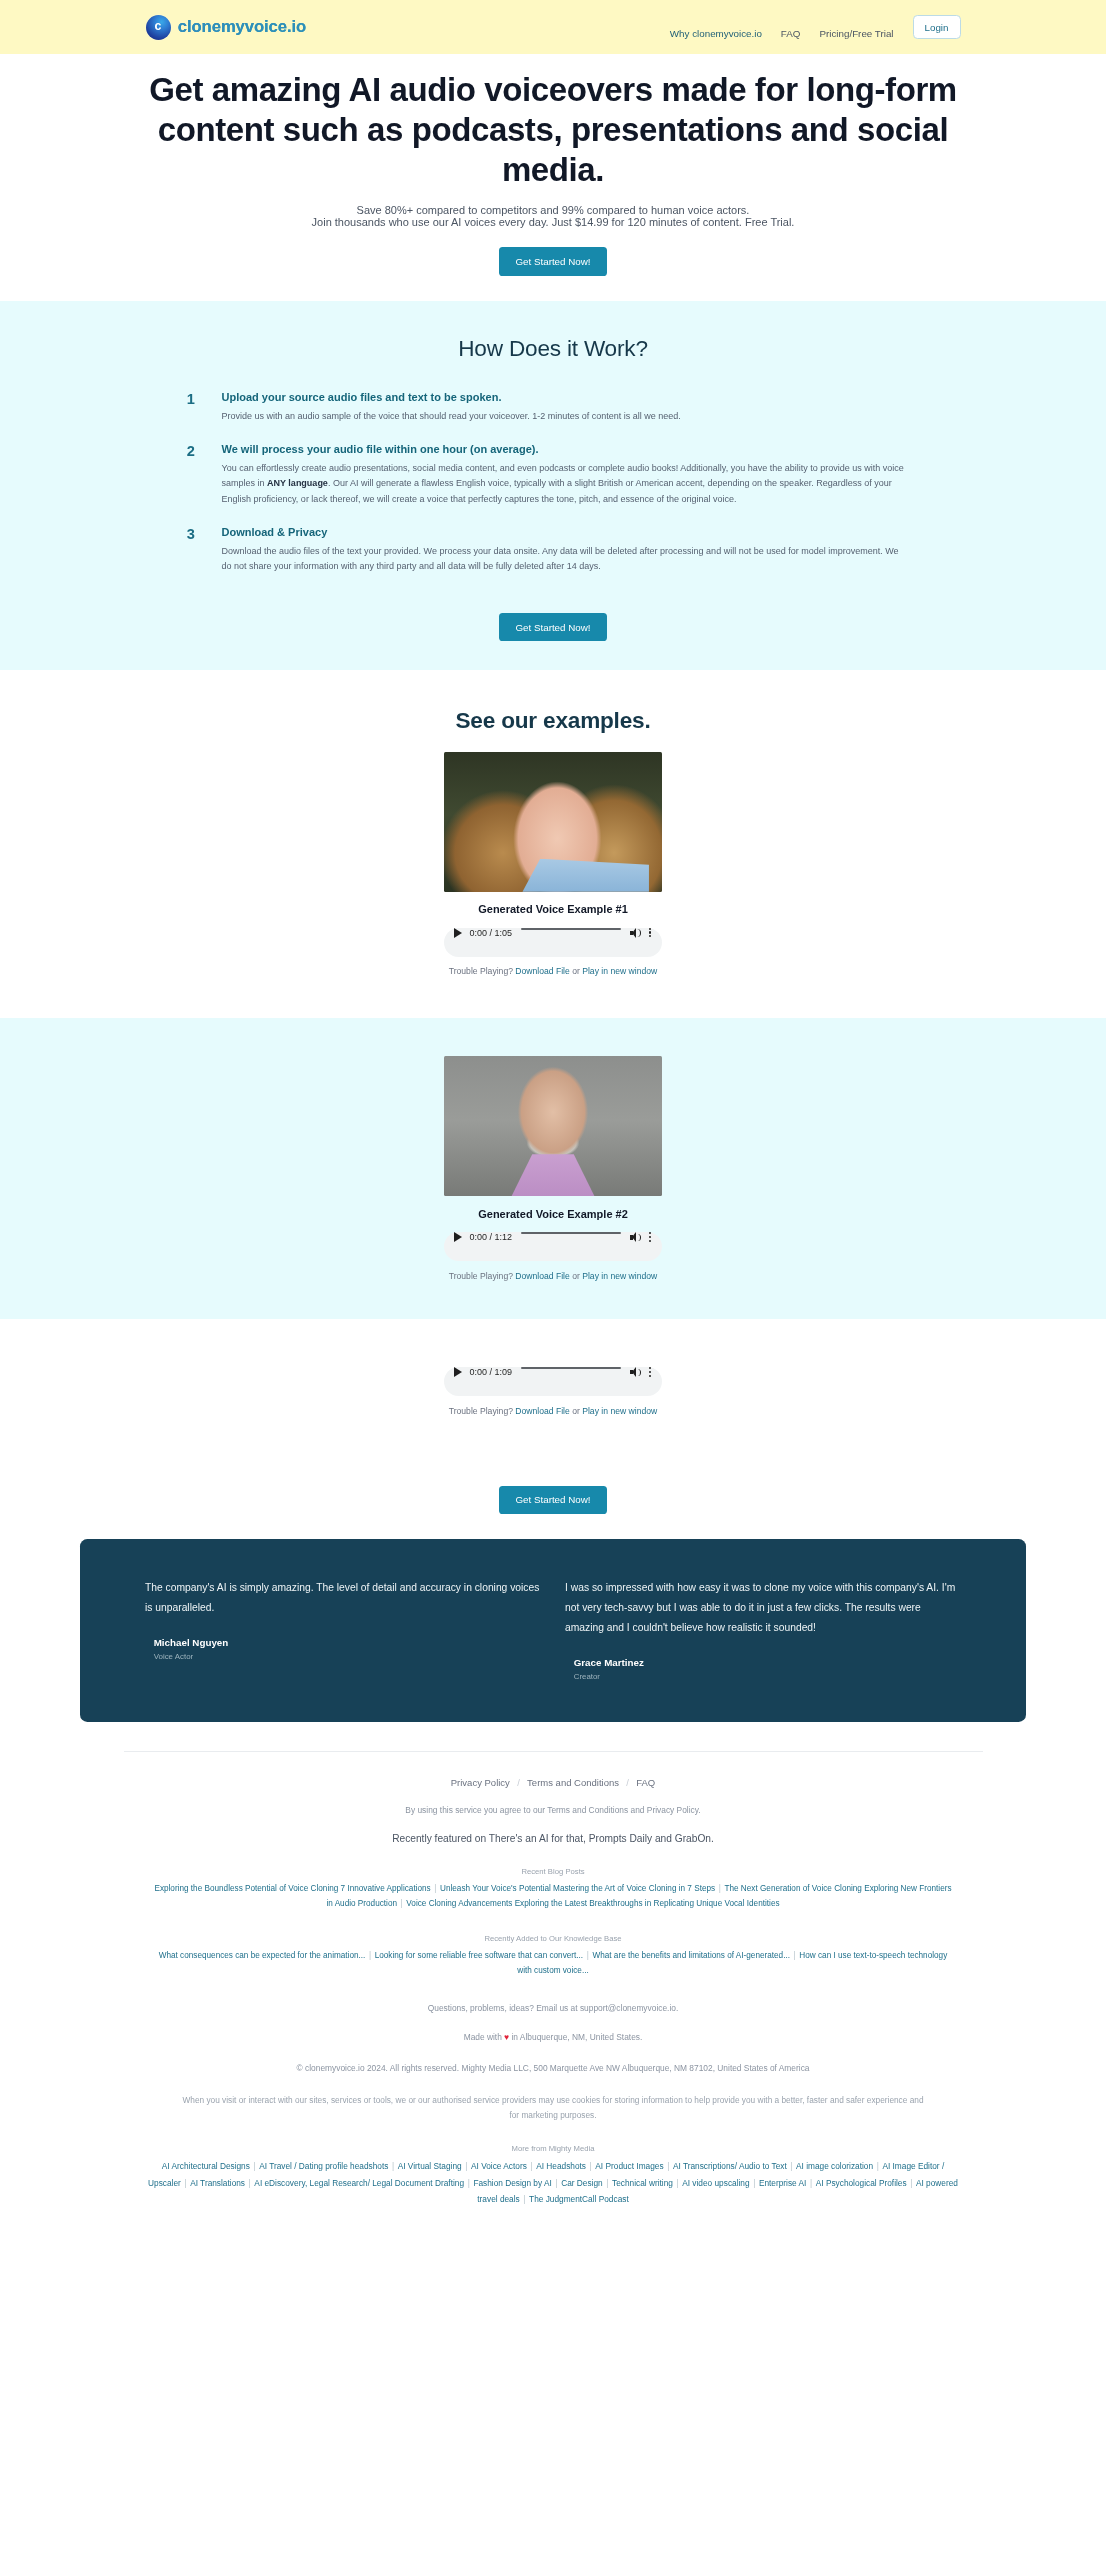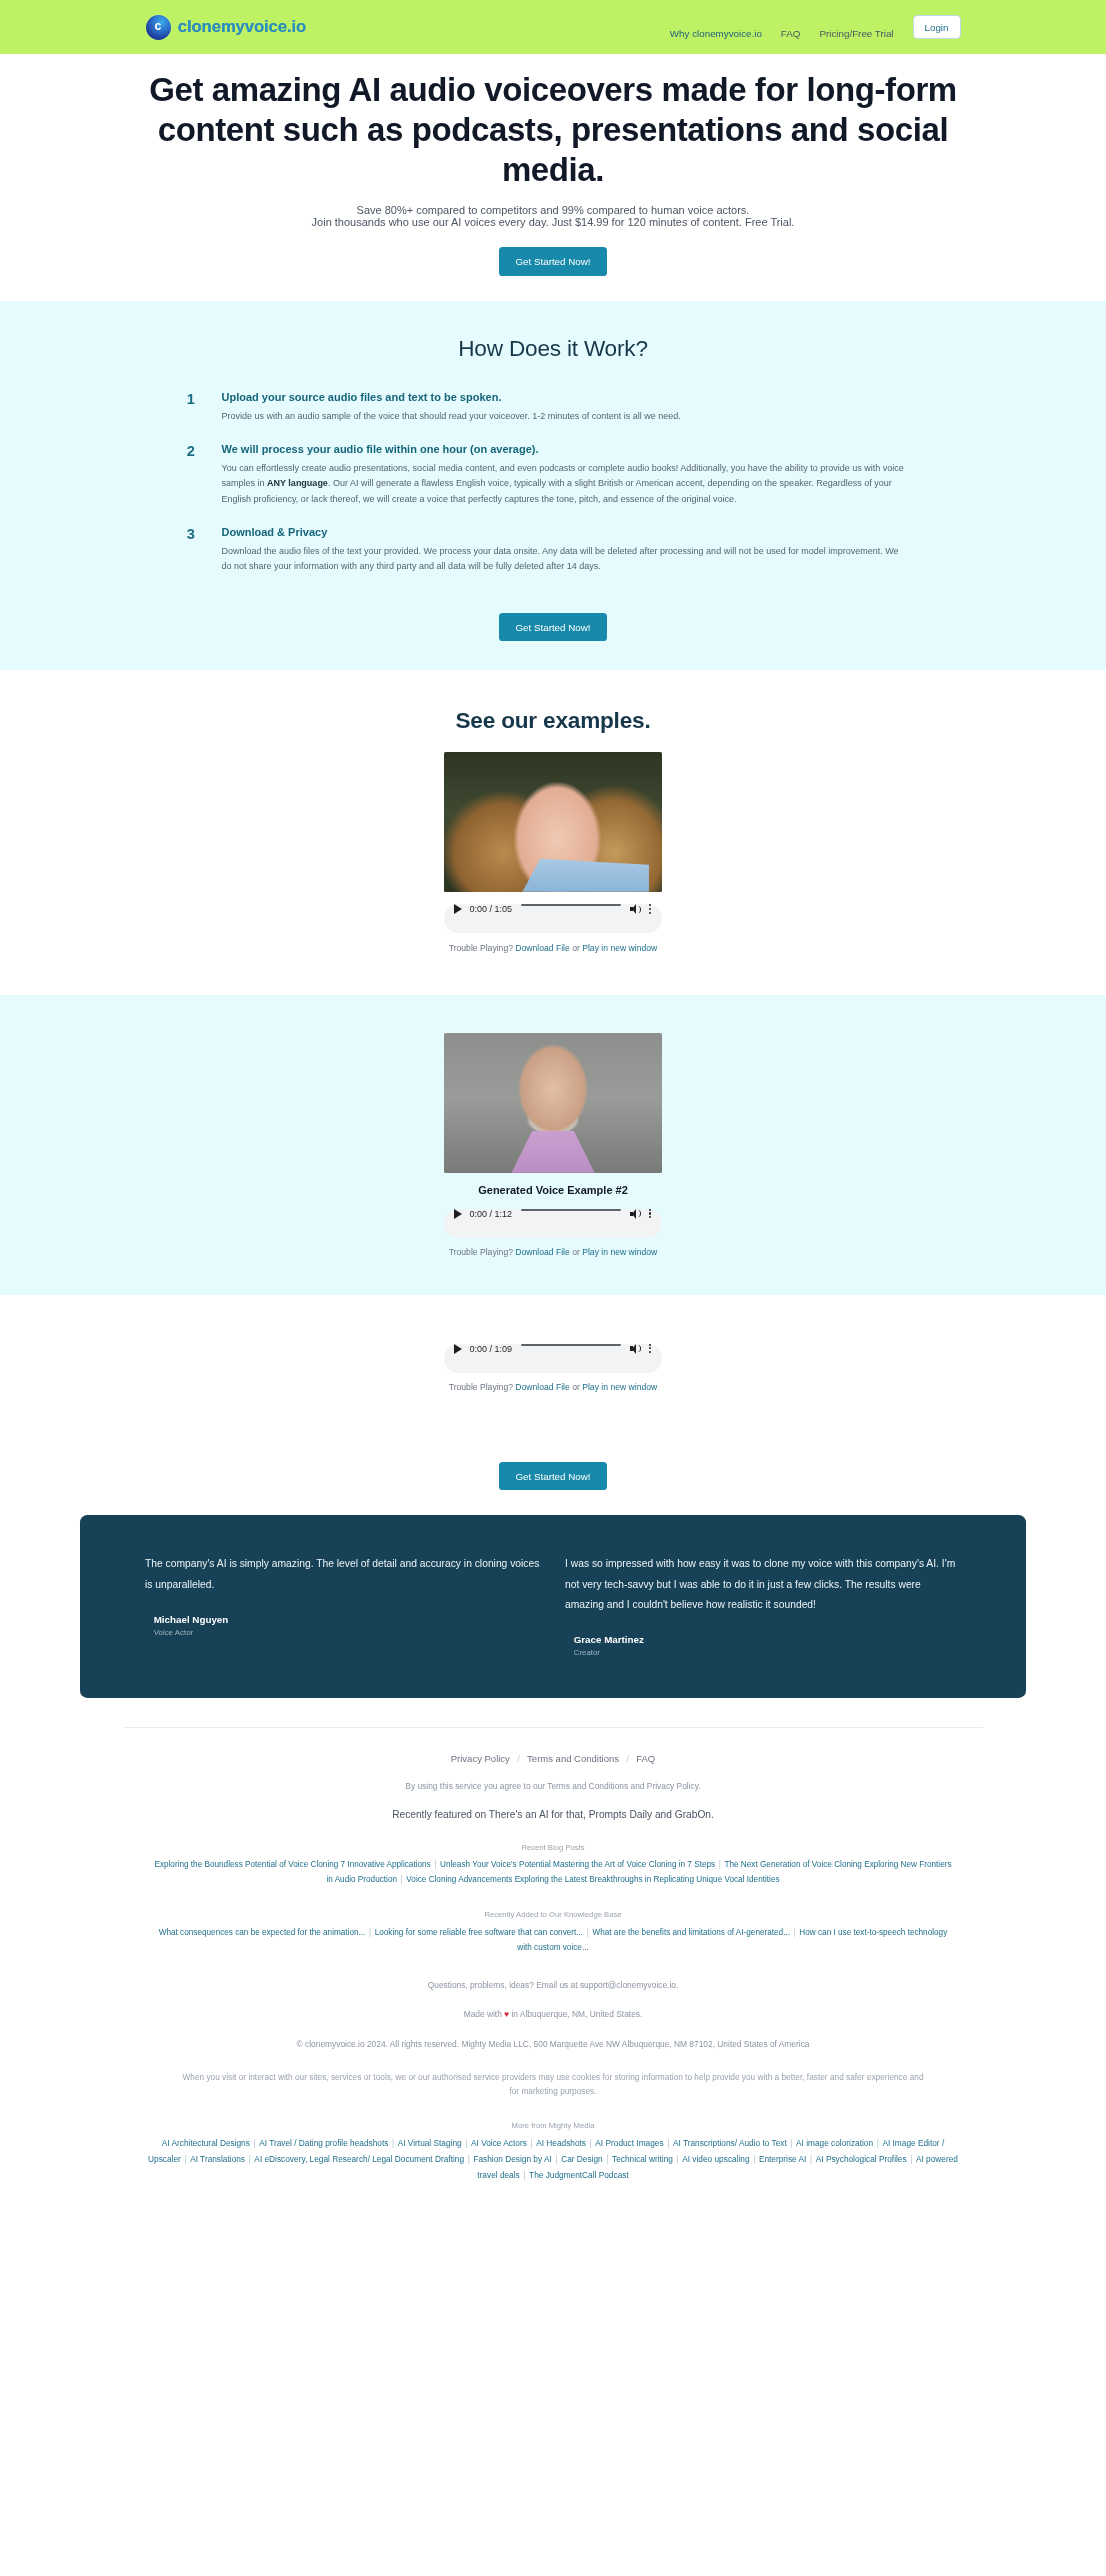--- a/index.html
+++ b/index.html
@@ -11,21 +11,21 @@
   }
   body { width: 1106px; overflow-x: hidden; }
 
   .page { width: 1106px; margin: 0 auto; }
 
   
   .header {
     height: 54px;
     display: flex;
     align-items: center;
-    background: #bef264;
+    background: #fef9c3;
   }
   .header-inner {
     width: 815px;
     margin: 0 auto;
     display: flex;
     align-items: center;
     justify-content: space-between;
   }
   .brand { display: flex; align-items: center; gap: 7.3px; }
   .brand-mark {
@@ -434,20 +434,21 @@
     </div>
   </div>
 
   <div class="examples-head">
     <h2>See our examples.</h2>
   </div>
 
   <div class="band-white ex1-wrap">
     <div class="example">
       <div class="thumb thumb-woman"></div>
+      <div class="example-title">Generated Voice Example #1</div>
       <div class="audio-player">
         <div class="ap-play"></div>
         <div class="ap-time">0:00 / 1:05</div>
         <div class="ap-bar"></div>
         <div class="ap-vol">
             <span class="spk"></span>
             <span class="wv"></span>
           </div>
         <div class="ap-menu">
             <i></i>

